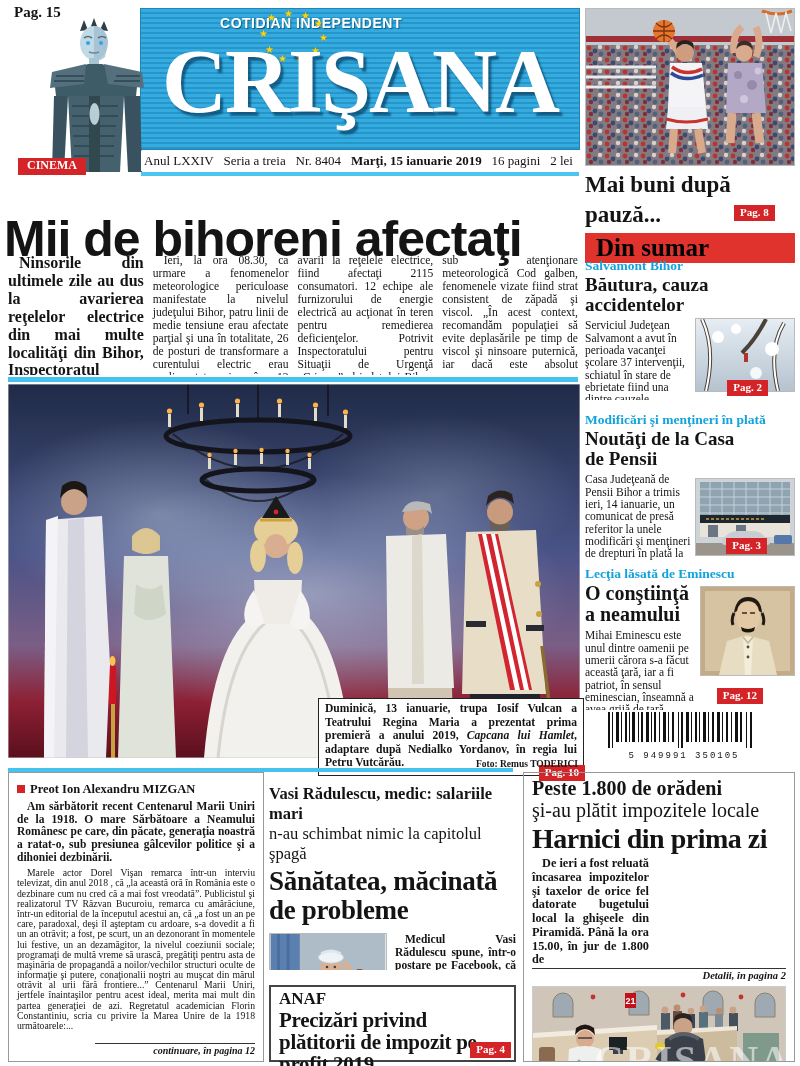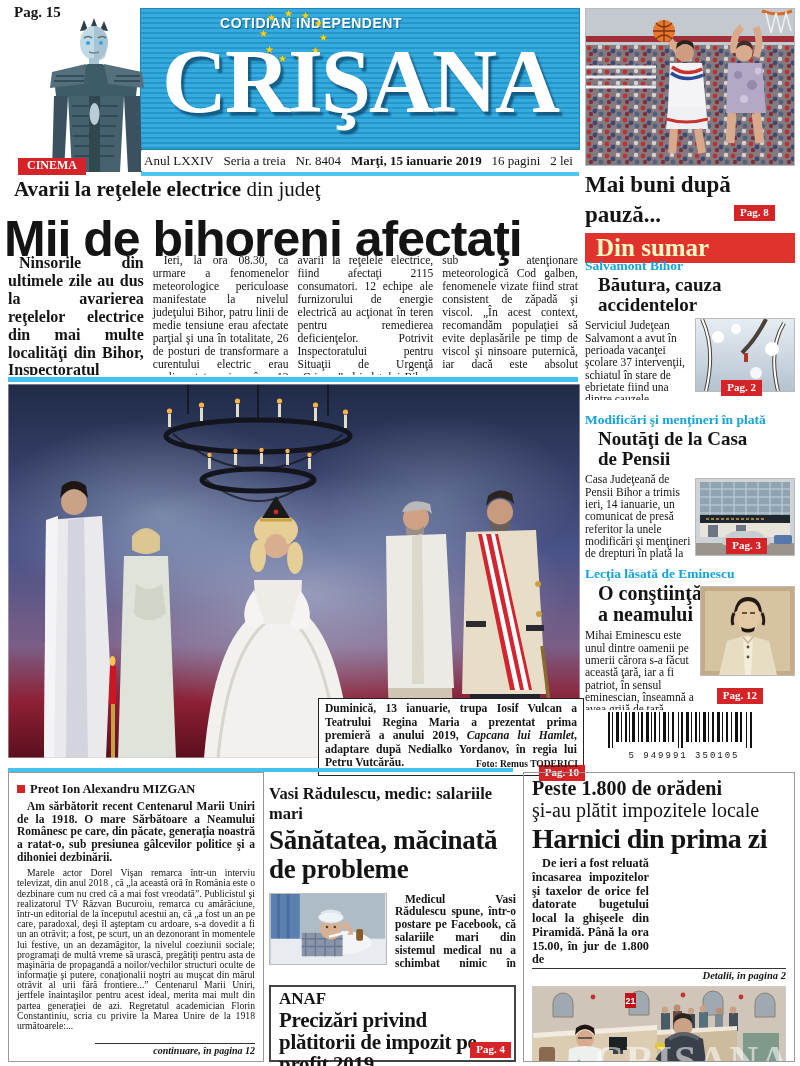--- a/index.html
+++ b/index.html
@@ -47,25 +47,25 @@
      text-align:justify;}
   .capbox .ind{text-indent:10px;}
   .capbadge{position:absolute;right:-2px;bottom:-6px;}
   .credit{left:380px;top:759px;width:198px;text-align:right;
      font:bold 9.5px "Liberation Serif",serif;}
   
   .sb-photo{border:1px solid #bbb;box-sizing:border-box;}
   .bball{left:585px;top:8px;width:210px;height:158px;}
   .sports-head{left:585px;top:170px;width:190px;font:bold 23px/1.32 "Liberation Serif",serif;}
   .sports-badge{left:734px;top:205px;}
-  .dinsumar{left:585px;top:233px;width:210px;height:30px;background:#e1332d;color:#fef9c3;
+  .dinsumar{left:585px;top:233px;width:210px;height:30px;background:#e1332d;color:#000000;
      font:bold 25px/30px "Liberation Serif",serif;padding-left:11px;box-sizing:border-box;}
   .sitem{left:585px;width:210px;overflow:hidden;}
   .si-kicker{color:#12a3dd;font:bold 13.5px/1.12 "Liberation Serif",serif;margin-bottom:2px;}
-  .si-head{font:bold 19px/1.06 "Liberation Serif",serif;margin-bottom:4px;margin-left:13px;}
+  .si-head{font:bold 19px/1.06 "Liberation Serif",serif;margin-bottom:4px;}
   .si-body{width:112px;font:11.5px/1.07 "Liberation Serif",serif;}
   .si-photo{position:absolute;right:0;}
   .si-badge{position:absolute;}
   .barcode{left:598px;top:712px;width:172px;height:50px;text-align:center;}
   .bar-digits{font:9px "Liberation Mono",monospace;letter-spacing:2px;margin-top:-1px;}
   
   .boxL{left:8px;top:772px;width:256px;height:290px;border:1px solid #999;
      padding:5px 8px;box-sizing:border-box;overflow:hidden;}
   .bl-head{font:bold 22px/1.08 "Liberation Serif",serif;}
   .bl-byline{margin:4px 0 3px;font:bold 12.5px "Liberation Serif",serif;}
@@ -159,23 +159,20 @@
   <div class="abs infobar">
     <span>Anul LXXIV</span>
     <span>Seria a treia</span>
     <span>Nr. 8404</span>
     <b>Marţi, 15 ianuarie 2019</b>
     <span>16 pagini</span>
     <span>2 lei</span>
   </div>
   <div class="abs infoline"></div>
 
-  <div class="abs kicker">
-    <b>Avarii la reţelele electrice</b><span> din judeţ</span>
-  </div>
   <h1 class="abs mainhead" style="margin:0">Mii de bihoreni afectaţi</h1>
 
   <div class="abs intro">
     <div class="c1">Ninsorile din ultimele zile au dus la avarierea reţelelor electrice din mai multe localităţi din Bihor, Inspectoratul pentru Situaţii de Urgenţă „Crişana” transmiţând că peste două mii de consumatori sunt afectaţi.</div>
     <div class="ind">Ieri, la ora 08.30, ca urmare a fenomenelor meteorologice periculoase manifestate la nivelul judeţului Bihor, patru linii de medie tensiune erau afectate parţial şi una în totalitate, 26 de posturi de transformare a curentului electric erau nealimentate, iar în 13 localităţi se înregistrau</div>
     <div>avarii la reţelele electrice, fiind afectaţi 2115 consumatori. 12 echipe ale furnizorului de energie electrică au acţionat în teren pentru remedierea deficienţelor. Potrivit Inspectoratului pentru Situaţii de Urgenţă „Crişana” al judeţului Bihor, zona de munte a judeţului Bihor s-a aflat ieri</div>
     <div>
       <span>sub atenţionare meteorologică Cod galben, fenomenele vizate fiind strat consistent de zăpadă şi viscol. „În acest context, recomandăm populaţiei să evite deplasările pe timp de viscol şi ninsoare puternică, iar dacă este absolut necesar...</span>
       
     </div>
@@ -384,21 +381,21 @@
         <rect width="98" height="72" fill="url(#sn)"></rect>
         <path d="M6 0 q14 30 4 72 M88 4 q-16 26 -6 68 M70 0 q-10 20 -24 34" stroke="#4a4238" stroke-width="4" fill="none"></path>
         <path d="M6 0 q14 30 4 72 M88 4 q-16 26 -6 68" stroke="#ffffff" stroke-width="2" fill="none"></path>
         <circle cx="22" cy="18" r="6" fill="#fff"></circle>
           <circle cx="76" cy="30" r="7" fill="#fff"></circle>
         <circle cx="40" cy="10" r="5" fill="#fff"></circle>
           <circle cx="60" cy="54" r="6" fill="#f4f8fb"></circle>
         <rect x="48" y="34" width="4" height="9" fill="#b2342a"></rect>
       </svg>
     </div>
-    <span class="badge si-badge" style="right:33px;top:122px;">Pag. 2</span>
+    <span class="badge si-badge" style="right:27px;top:122px;">Pag. 2</span>
   </div>
 
   <div class="abs sitem" style="top:412px;height:148px;">
     <div class="si-kicker">Modificări şi menţineri în plată</div>
     <div class="si-head" style="width:150px;font-size:19px;">Noutăţi de la Casa de Pensii</div>
     <div class="si-body">Casa Judeţeană de Pensii Bihor a trimis ieri, 14 ianuarie, un comunicat de presă referitor la unele modificări şi menţineri de drepturi în plată la nivel de pensii şi indemnizaţii.</div>
     <div class="si-photo sb-photo" style="top:66px;width:100px;height:78px;">
       <svg width="98" height="76" viewBox="0 0 98 76">
         <rect width="98" height="76" fill="#cdd3d6"></rect>
         <rect x="4" y="3" width="90" height="42" fill="#8fa3b0"></rect>
@@ -487,20 +484,21 @@
     <div class="bl-byline">
       <span class="sq"></span><span>Preot Ion Alexandru MIZGAN</span>
     </div>
     <div class="bl-lead">Am sărbătorit recent Centenarul Marii Uniri de la 1918. O mare Sărbătoare a Neamului Românesc pe care, din păcate, generaţia noastră a ratat-o, sub presiunea gâlcevilor politice şi a dihoniei dezbinării.</div>
     <div class="bl-body">Marele actor Dorel Vişan remarca într-un interviu televizat, din anul 2018 , că „la această oră în România este o dezbinare cum nu cred că a mai fost vreodată”. Publicistul şi realizatorul TV Răzvan Bucuroiu, remarca cu amărăciune, într-un editorial de la începutul acestui an, că „a fost un an pe care, paradoxal, deşi îl aşteptam cu ardoare, s-a dovedit a fi un an otrăvit; a fost, pe scurt, un an dezonorant în momentele lui festive, un an dezamăgitor, la nivelul coeziunii sociale; programaţi de multă vreme să urască, pregătiţi pentru asta de maşinăria de propagandă a noilor/vechilor structuri oculte de informaţie şi putere, conaţionalii noştri au muşcat din mărul otrăvit al urii fără frontiere...” Centenarul Marii Uniri, jertfele înaintaşilor pentru acest ideal, merita mai mult din partea generaţiei de azi. Regretatul academician Florin Constantiniu, scria cu privire la Marea Unire de la 1918 următoarele:...</div>
     <div class="bl-cont">continuare, în pagina 12</div>
   </div>
 
   <div class="abs boxM">
     <div class="bm-k1">Vasi Rădulescu, medic: salariile mari</div>
+    <div class="bm-k2">n-au schimbat nimic la capitolul şpagă</div>
     <div class="bm-head">Sănătatea, măcinată de probleme</div>
     <div class="bm-row">
       <div class="bm-photo">
         <svg width="118" height="72" viewBox="0 0 118 72" style="display:block;border:1px solid #bbb;box-sizing:border-box;">
           <rect width="118" height="72" fill="#aebcc8"></rect>
           <rect width="30" height="72" fill="#5b7fae"></rect>
           <path d="M8 0 v72 M18 0 v72" stroke="#4a6e9d" stroke-width="3"></path>
           <rect y="46" width="118" height="26" fill="#e8ebf0"></rect>
           <ellipse cx="72" cy="50" rx="32" ry="12" fill="#f2f4f7"></ellipse>
           <rect x="32" y="40" width="42" height="24" fill="#8895ab"></rect>

